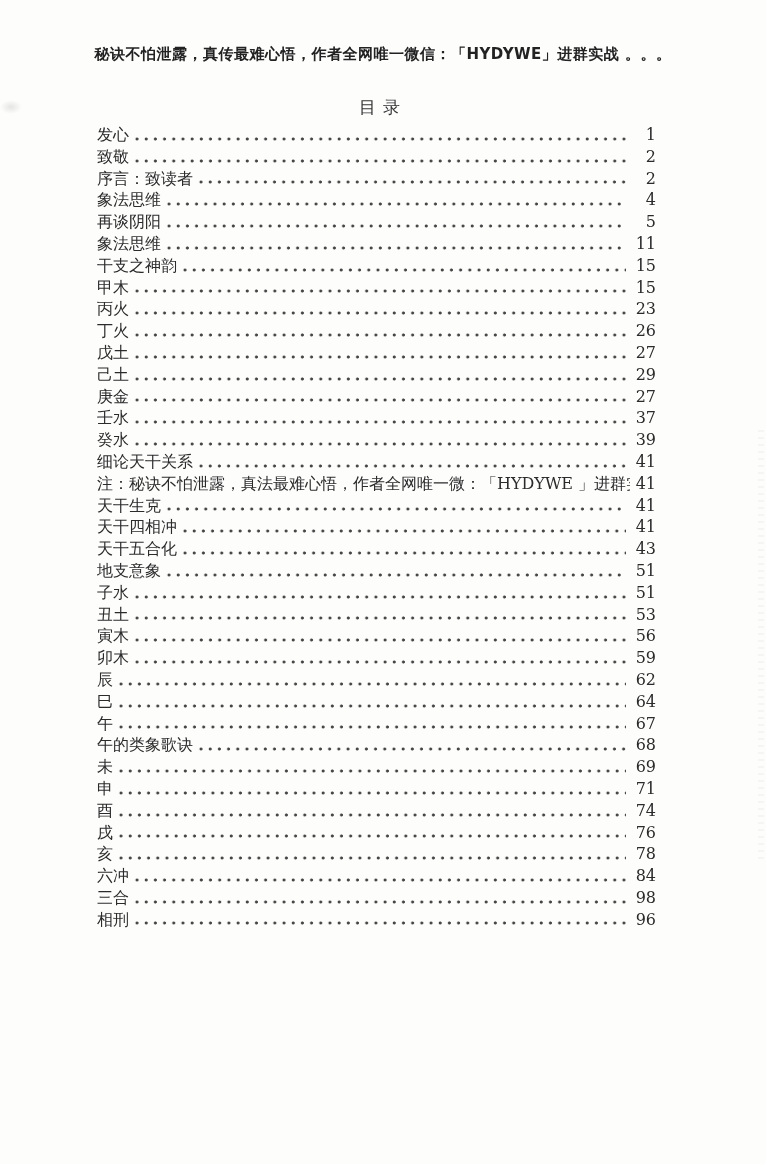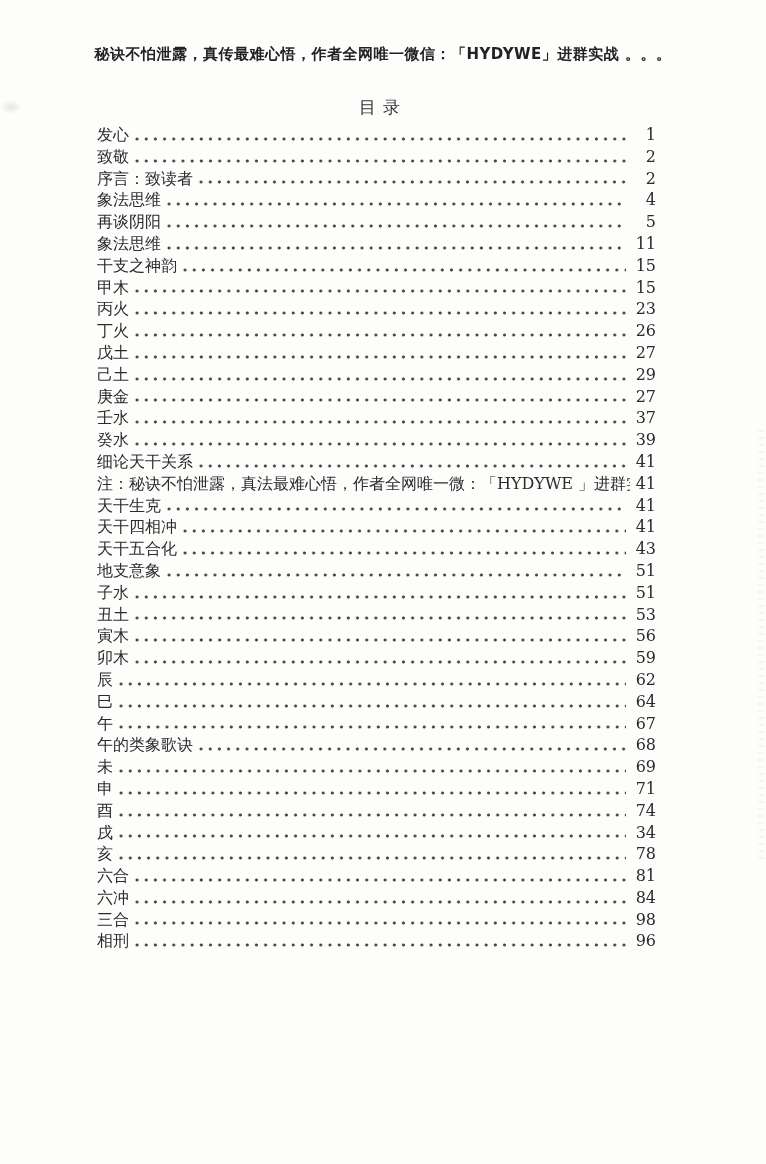--- a/index.html
+++ b/index.html
@@ -275,35 +275,30 @@
 
   <div class="toc-row">
     <span class="toc-entry-title">酉</span>
     <span class="toc-leader"></span>
     <span class="toc-page">74</span>
   </div>
 
   <div class="toc-row">
     <span class="toc-entry-title">戌</span>
     <span class="toc-leader"></span>
-    <span class="toc-page">34</span>
+    <span class="toc-page">76</span>
   </div>
 
   <div class="toc-row">
     <span class="toc-entry-title">亥</span>
     <span class="toc-leader"></span>
     <span class="toc-page">78</span>
   </div>
 
 
-  <div class="toc-row">
-    <span class="toc-entry-title">六合</span>
-    <span class="toc-leader"></span>
-    <span class="toc-page">81</span>
-  </div>
 
   <div class="toc-row">
     <span class="toc-entry-title">六冲</span>
     <span class="toc-leader"></span>
     <span class="toc-page">84</span>
   </div>
 
   <div class="toc-row">
     <span class="toc-entry-title">三合</span>
     <span class="toc-leader"></span>

